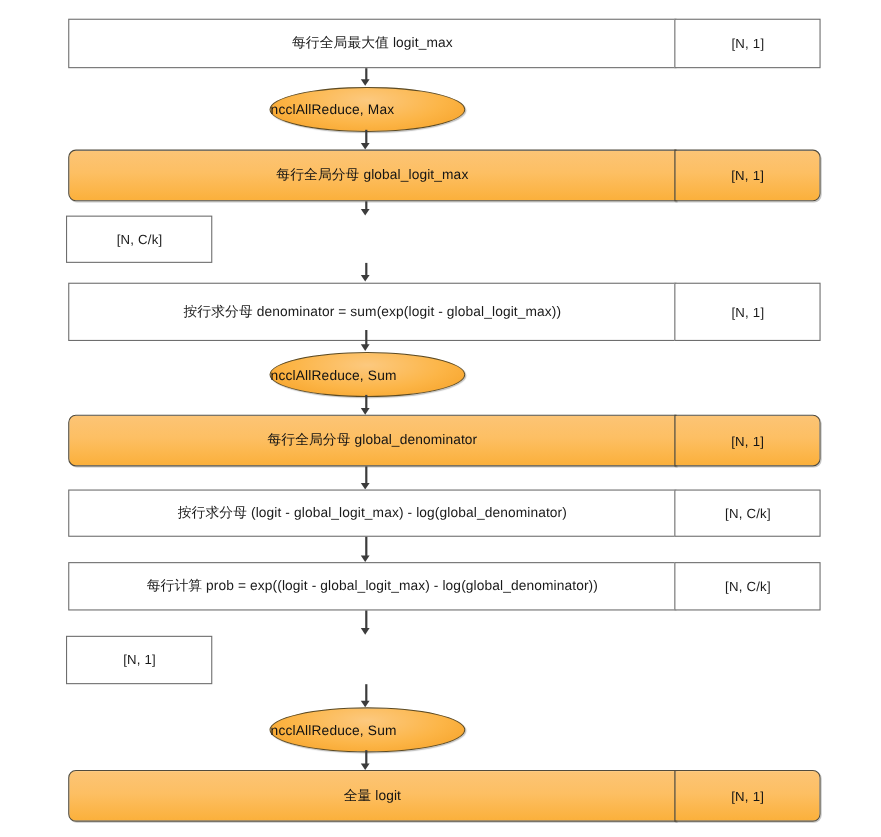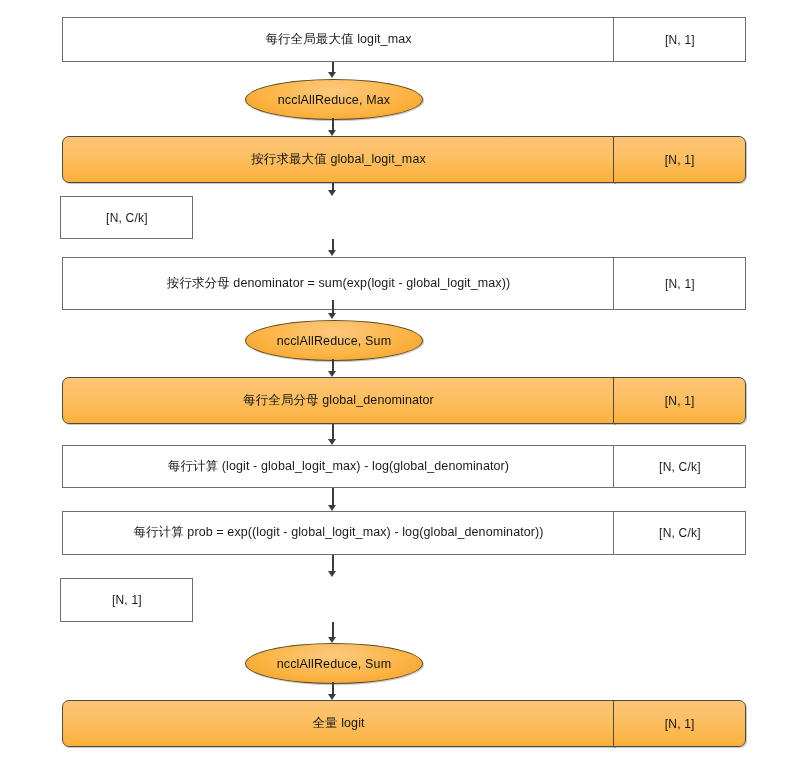--- a/index.html
+++ b/index.html
@@ -97,21 +97,20 @@
   .ellipse {
     position: absolute;
     width: 176px;
     height: 39px;
     border-radius: 50%;
     background: radial-gradient(ellipse at 50% 28%, #fcc97f 0%, #fcb547 55%, #f59f23 100%);
     border: 1.4px solid #5d4b24;
     box-shadow: 1px 1px 1px rgba(0,0,0,0.25);
     display: flex;
     align-items: center;
-    justify-content: center;
   }
   .ellipse-text {
     font-size: 12.5px;
     color: #121212;
     white-space: nowrap;
     letter-spacing: 0.15px;
   }
 
   
   .arrow {
@@ -159,21 +158,21 @@
     <span class="ellipse-text">ncclAllReduce, Max</span>
   </div>
 
   <div class="arrow" style="left:327px;top:118px;height:19px;">
     <div class="stem" style="height:13px;"></div>
     <div class="head" style="top:12px;"></div>
   </div>
 
   <div class="row accent" style="top:136px;height:47px;">
     <div class="cell-main">
-      <span class="label-text">按行求最大值 global_logit_max</span>
+      <span class="label-text">每行全局分母 global_logit_max</span>
     </div>
     <div class="cell-shape">
       <span class="shape-text">[N, 1]</span>
     </div>
   </div>
 
   <div class="arrow" style="left:327px;top:183px;height:14px;">
     <div class="stem" style="height:8px;"></div>
     <div class="head" style="top:7px;"></div>
   </div>
@@ -221,21 +220,21 @@
     </div>
   </div>
 
   <div class="arrow" style="left:327px;top:424px;height:22px;">
     <div class="stem" style="height:16px;"></div>
     <div class="head" style="top:15px;"></div>
   </div>
 
   <div class="row plain" style="top:445px;height:43px;">
     <div class="cell-main">
-      <span class="label-text">每行计算 (logit - global_logit_max) - log(global_denominator)</span>
+      <span class="label-text">按行求分母 (logit - global_logit_max) - log(global_denominator)</span>
     </div>
     <div class="cell-shape">
       <span class="shape-text">[N, C/k]</span>
     </div>
   </div>
 
   <div class="arrow" style="left:327px;top:488px;height:24px;">
     <div class="stem" style="height:18px;"></div>
     <div class="head" style="top:17px;"></div>
   </div>

